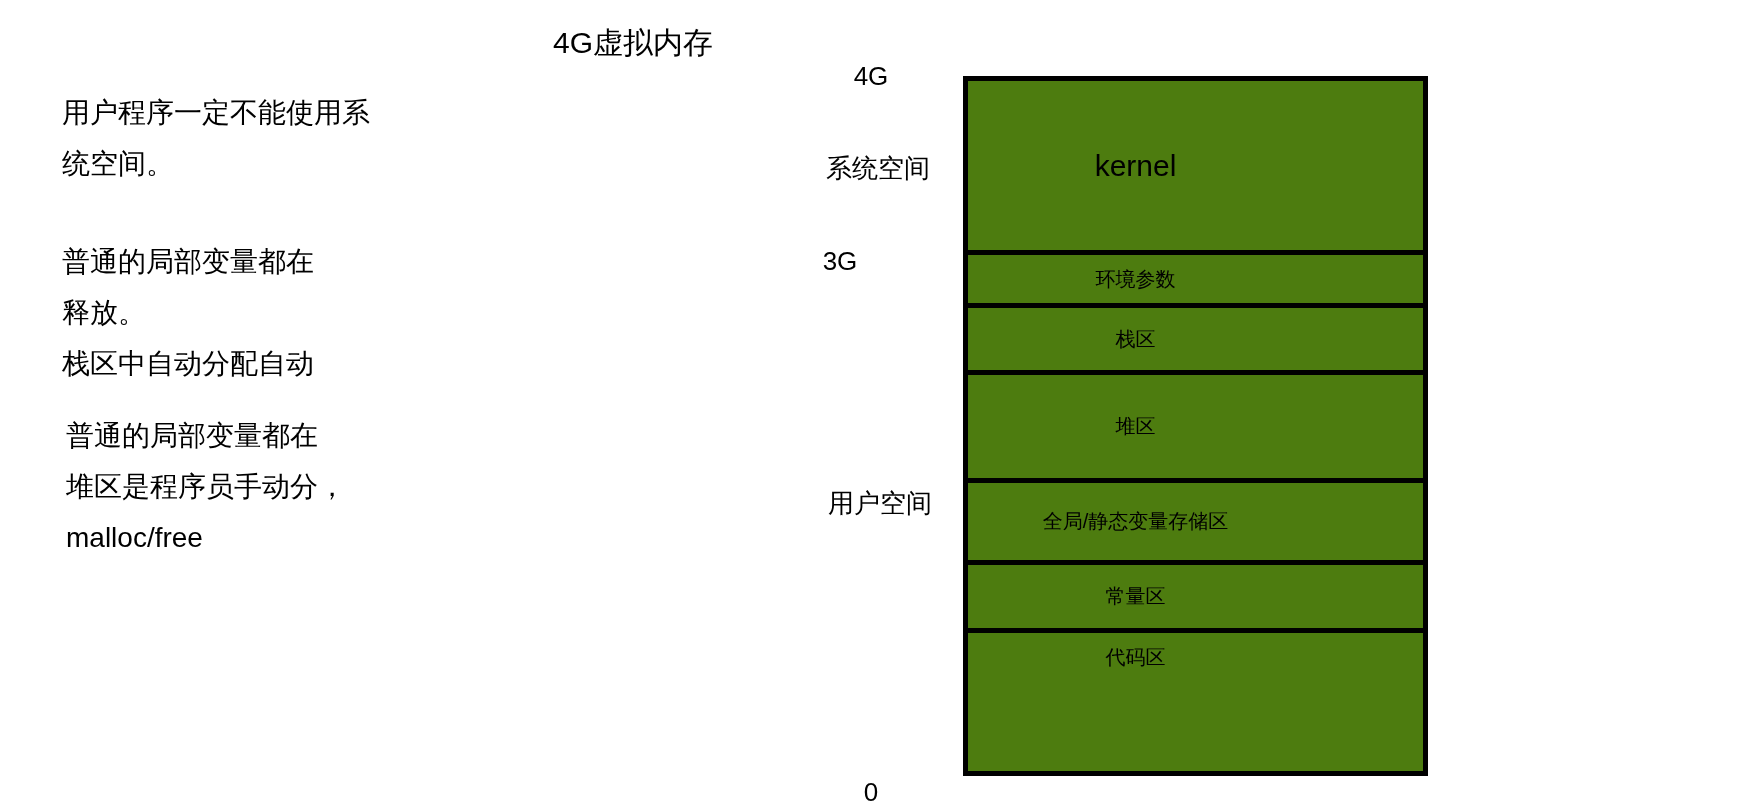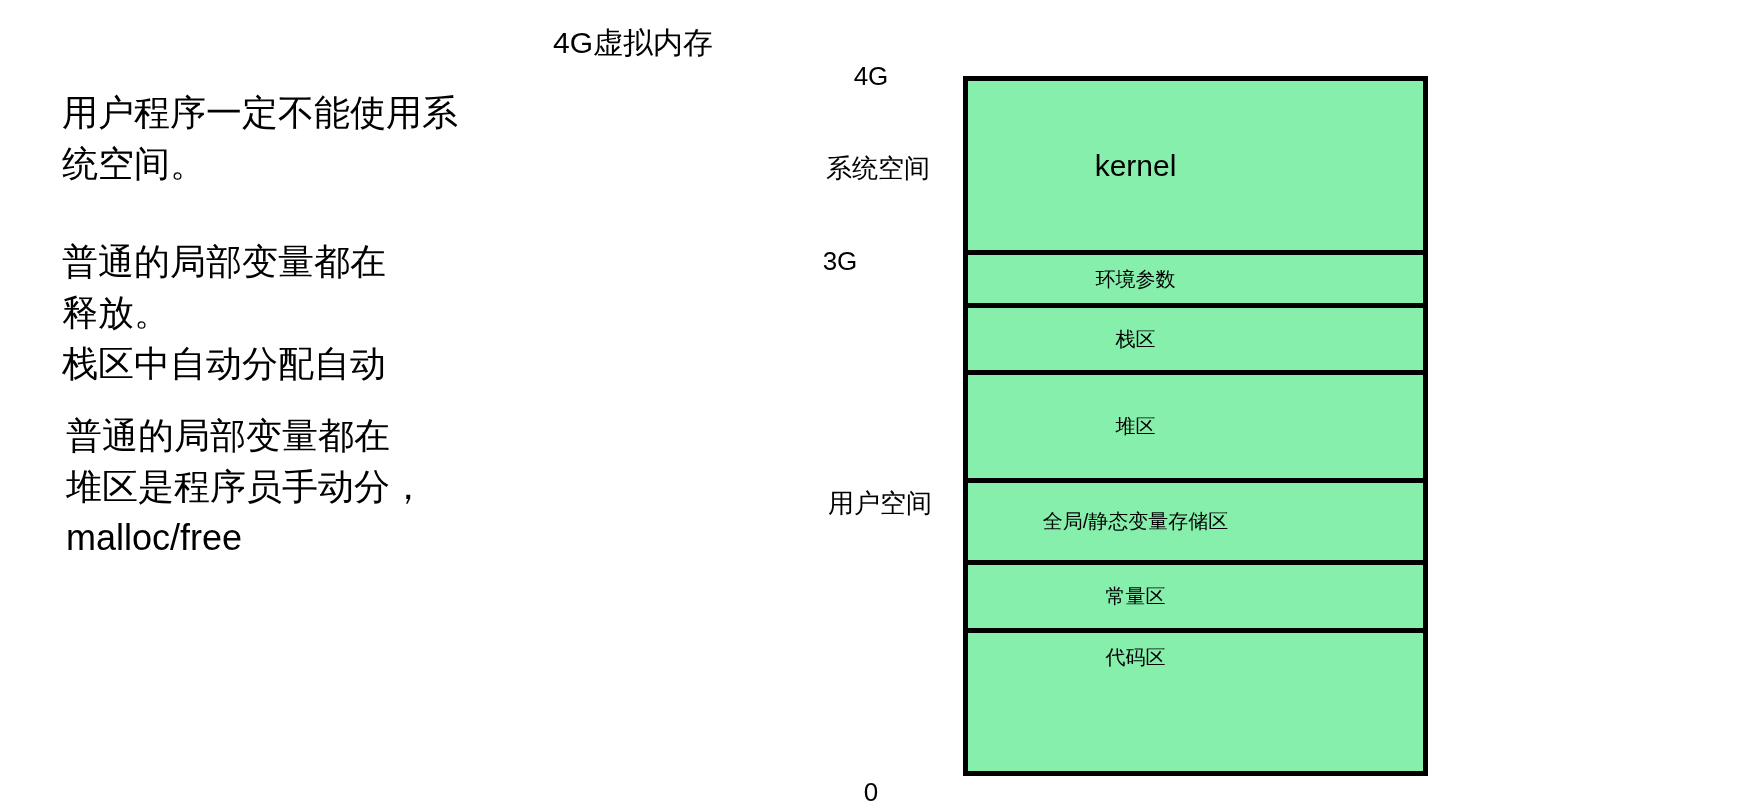--- a/index.html
+++ b/index.html
@@ -13,21 +13,21 @@
   }
   .abs { position: absolute; }
 
   .title {
     left: 553px; top: 26px;
     font-size: 30px; line-height: 34px;
     white-space: nowrap;
   }
 
   .note {
-    font-size: 36px; line-height: 51px;
+    font-size: 28px; line-height: 51px;
     white-space: nowrap;
   }
   #note1 { left: 62px; top: 87px; }
   #note2 { left: 62px; top: 236px; }
   #note3 { left: 66px; top: 410px; }
 
   .axis-label {
     font-size: 26px; line-height: 32px;
     white-space: nowrap;
     transform: translateX(-50%);
@@ -39,21 +39,21 @@
   #lbl-user { left: 880px; top: 487px; }
   #lbl-0    { left: 871px; top: 776px; }
 
   .memory-diagram {
     left: 963px; top: 76px;
     width: 465px; height: 700px;
     border: 5px solid #000000;
     box-sizing: border-box;
     display: flex;
     flex-direction: column;
-    background: #86efac;
+    background: #4d7c0f;
   }
   .region {
     box-sizing: border-box;
     flex: 0 0 auto;
     display: flex;
     align-items: center;
     justify-content: center;
     padding-right: 120px;
     font-size: 20px;
     white-space: nowrap;

